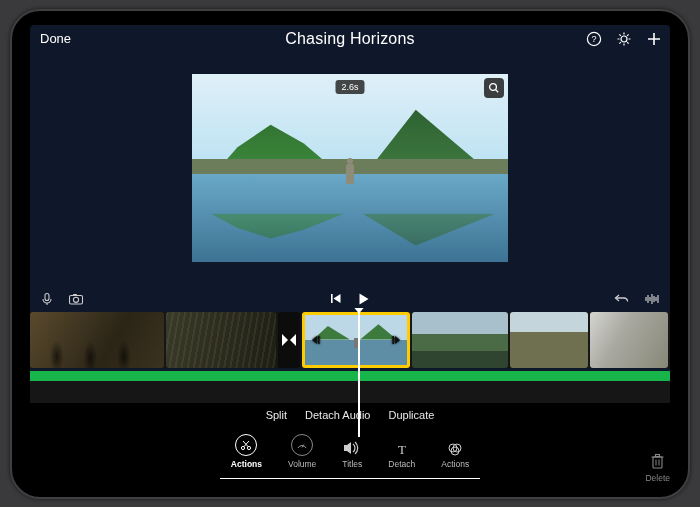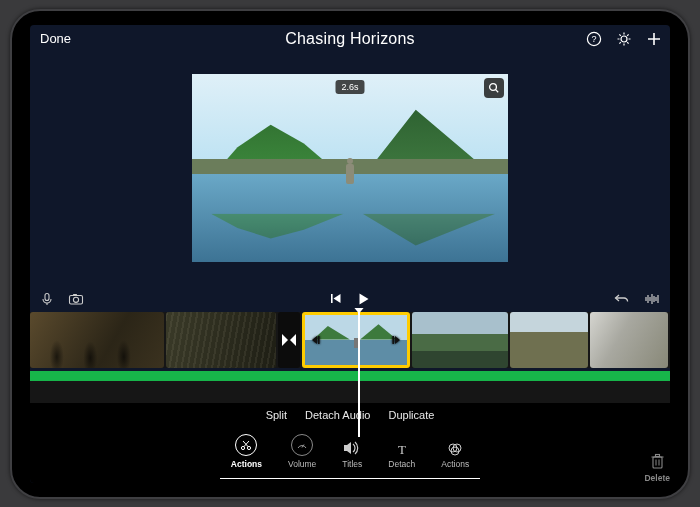--- a/index.html
+++ b/index.html
@@ -113,21 +113,21 @@
   
   .actions { display:flex; flex-direction:column; align-items:center; gap:13px; padding:6px 0 4px; background:#000; }
   .action-text { display:flex; gap:18px; font-size:11px; color:#eaeaea; }
   .action-icons { display:flex; gap:26px; align-items:flex-end; }
   .aicon { display:flex; flex-direction:column; align-items:center; gap:3px; font-size:8.5px; color:#bbb; }
   .aicon.active { color:#fff;font-weight:bold; }
   .aicon.active .ring { border-color:#fff; }
   .ring { width:22px; height:22px; border:1.2px solid #888; border-radius:50%; display:flex; align-items:center; justify-content:center; }
   .underline { width:260px; height:1px; background:#fff; margin-top:-4px; }
 
-  .trash { position:absolute; right:18px; bottom:14px; color:#888; display:flex; flex-direction:column; align-items:center; gap:3px; font-size:8.5px;font-weight:bold; }
+  .trash { position:absolute; right:18px; bottom:14px; color:#888; display:flex; flex-direction:column; align-items:center; gap:3px; font-size:8.5px; }
 
   .timeline-wrap{position:relative;}
 </style>
 </head>
 <body>
 
 <div class="device">
   <div class="screen">
 
     <div class="topbar">

